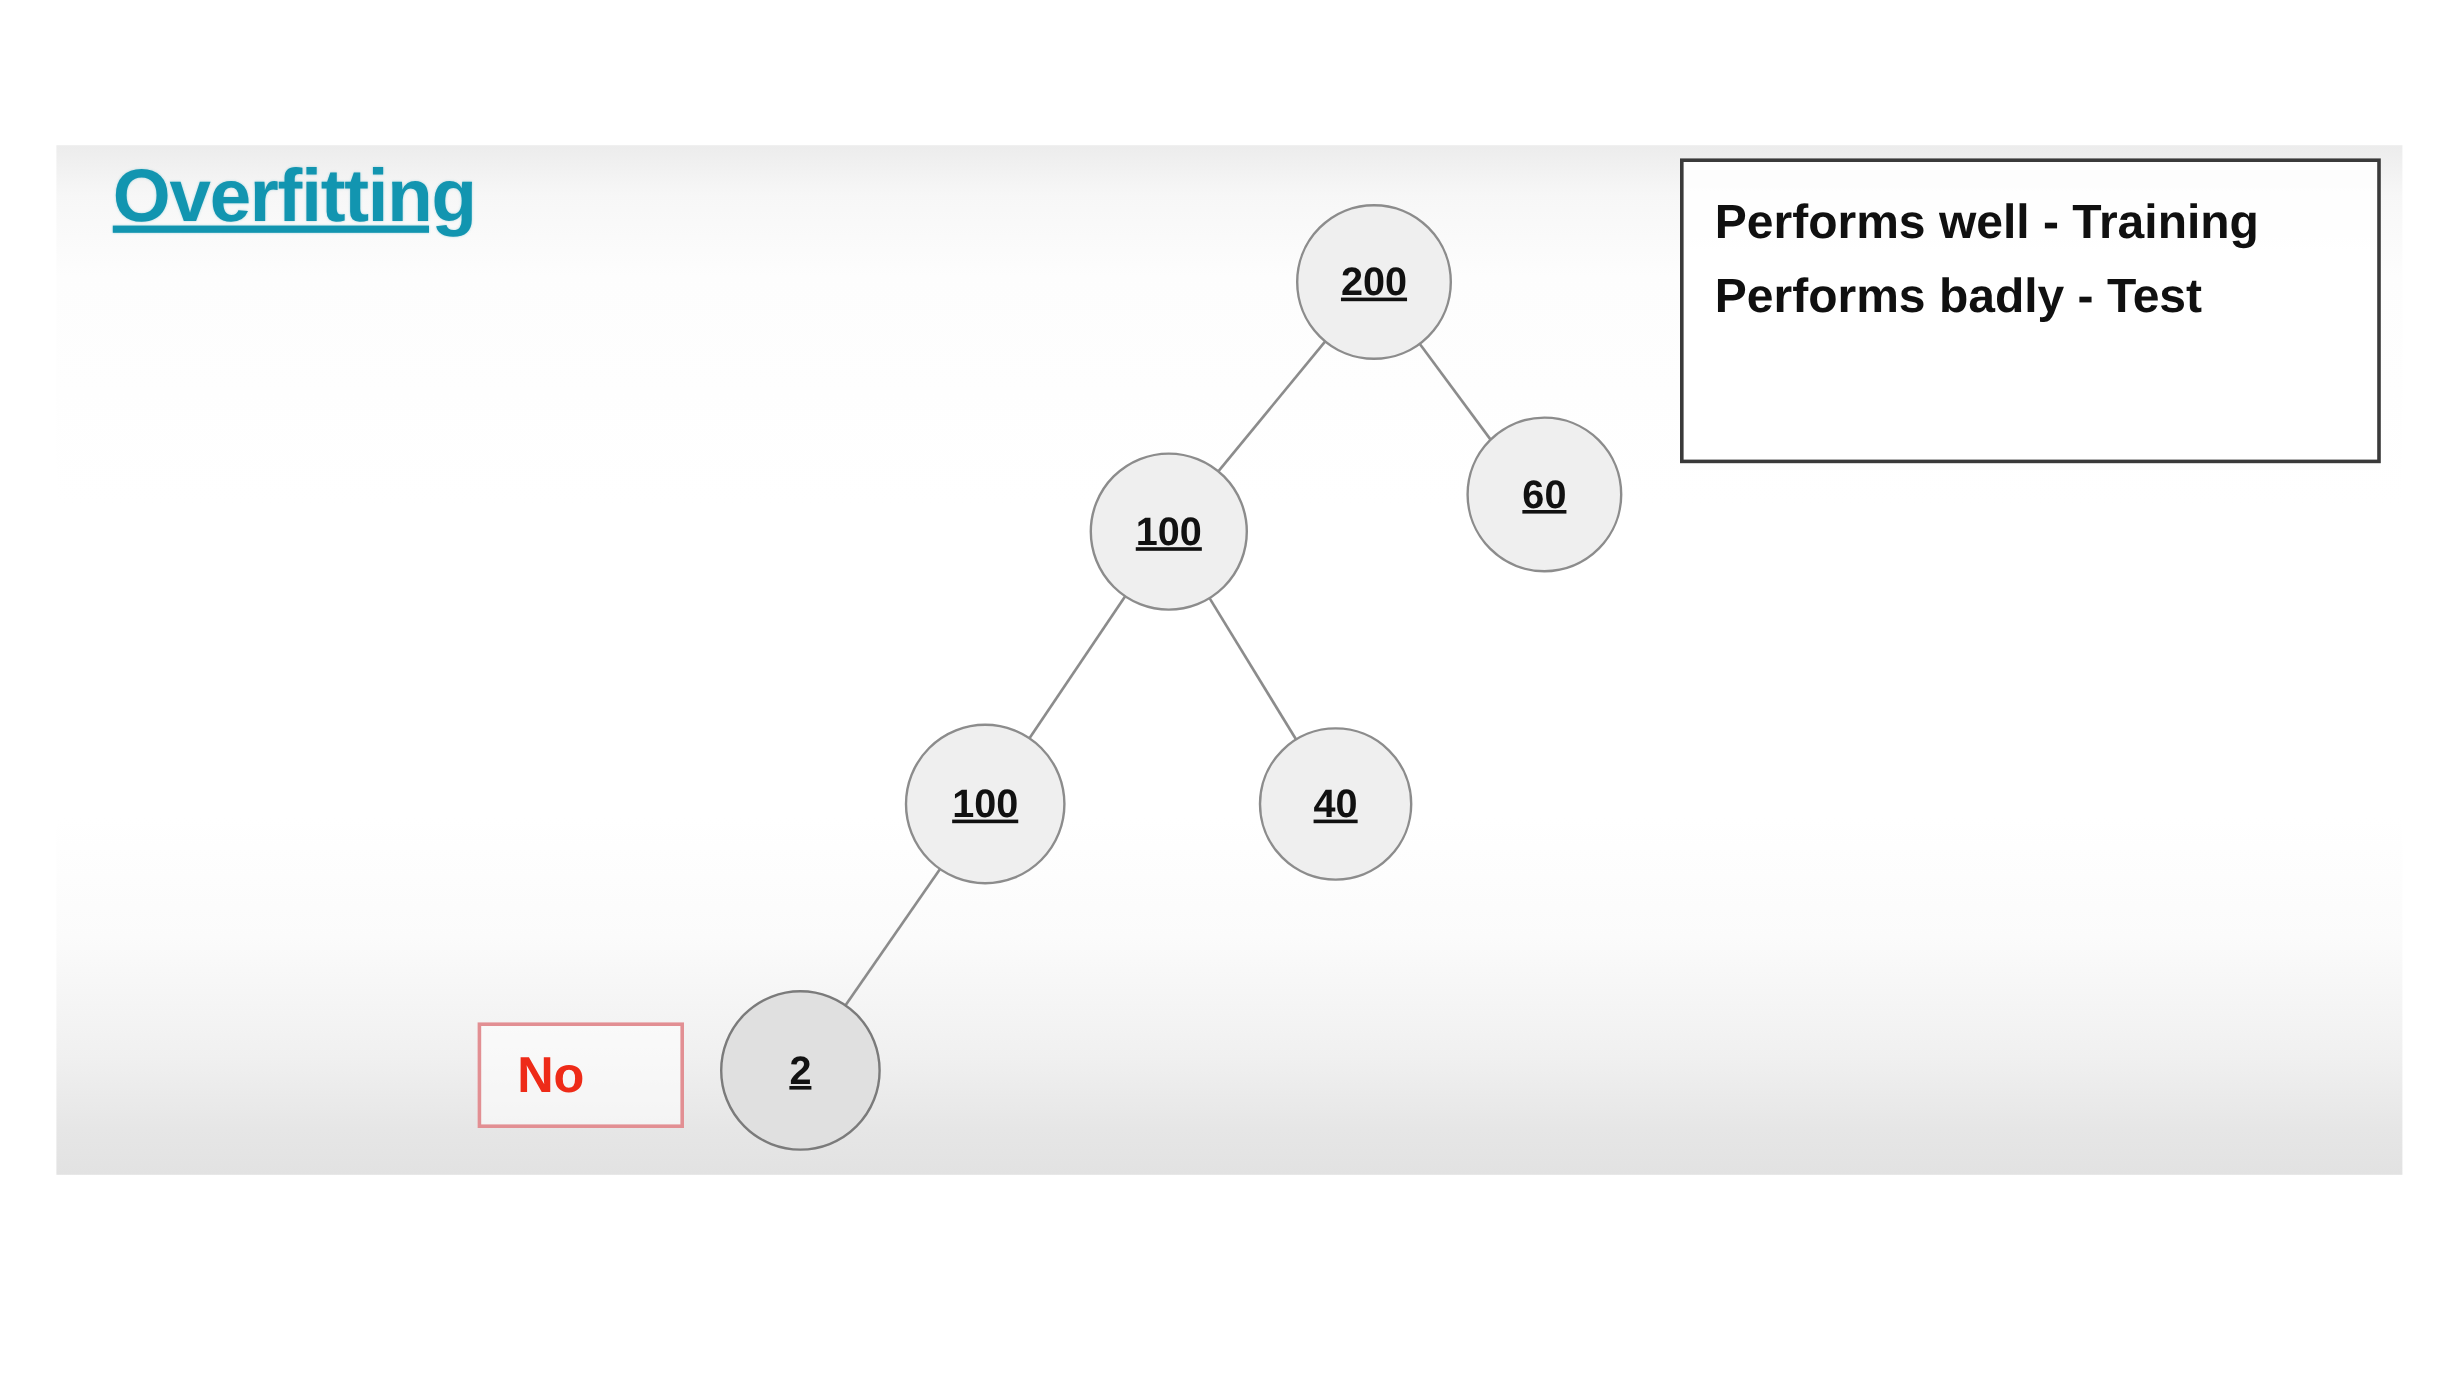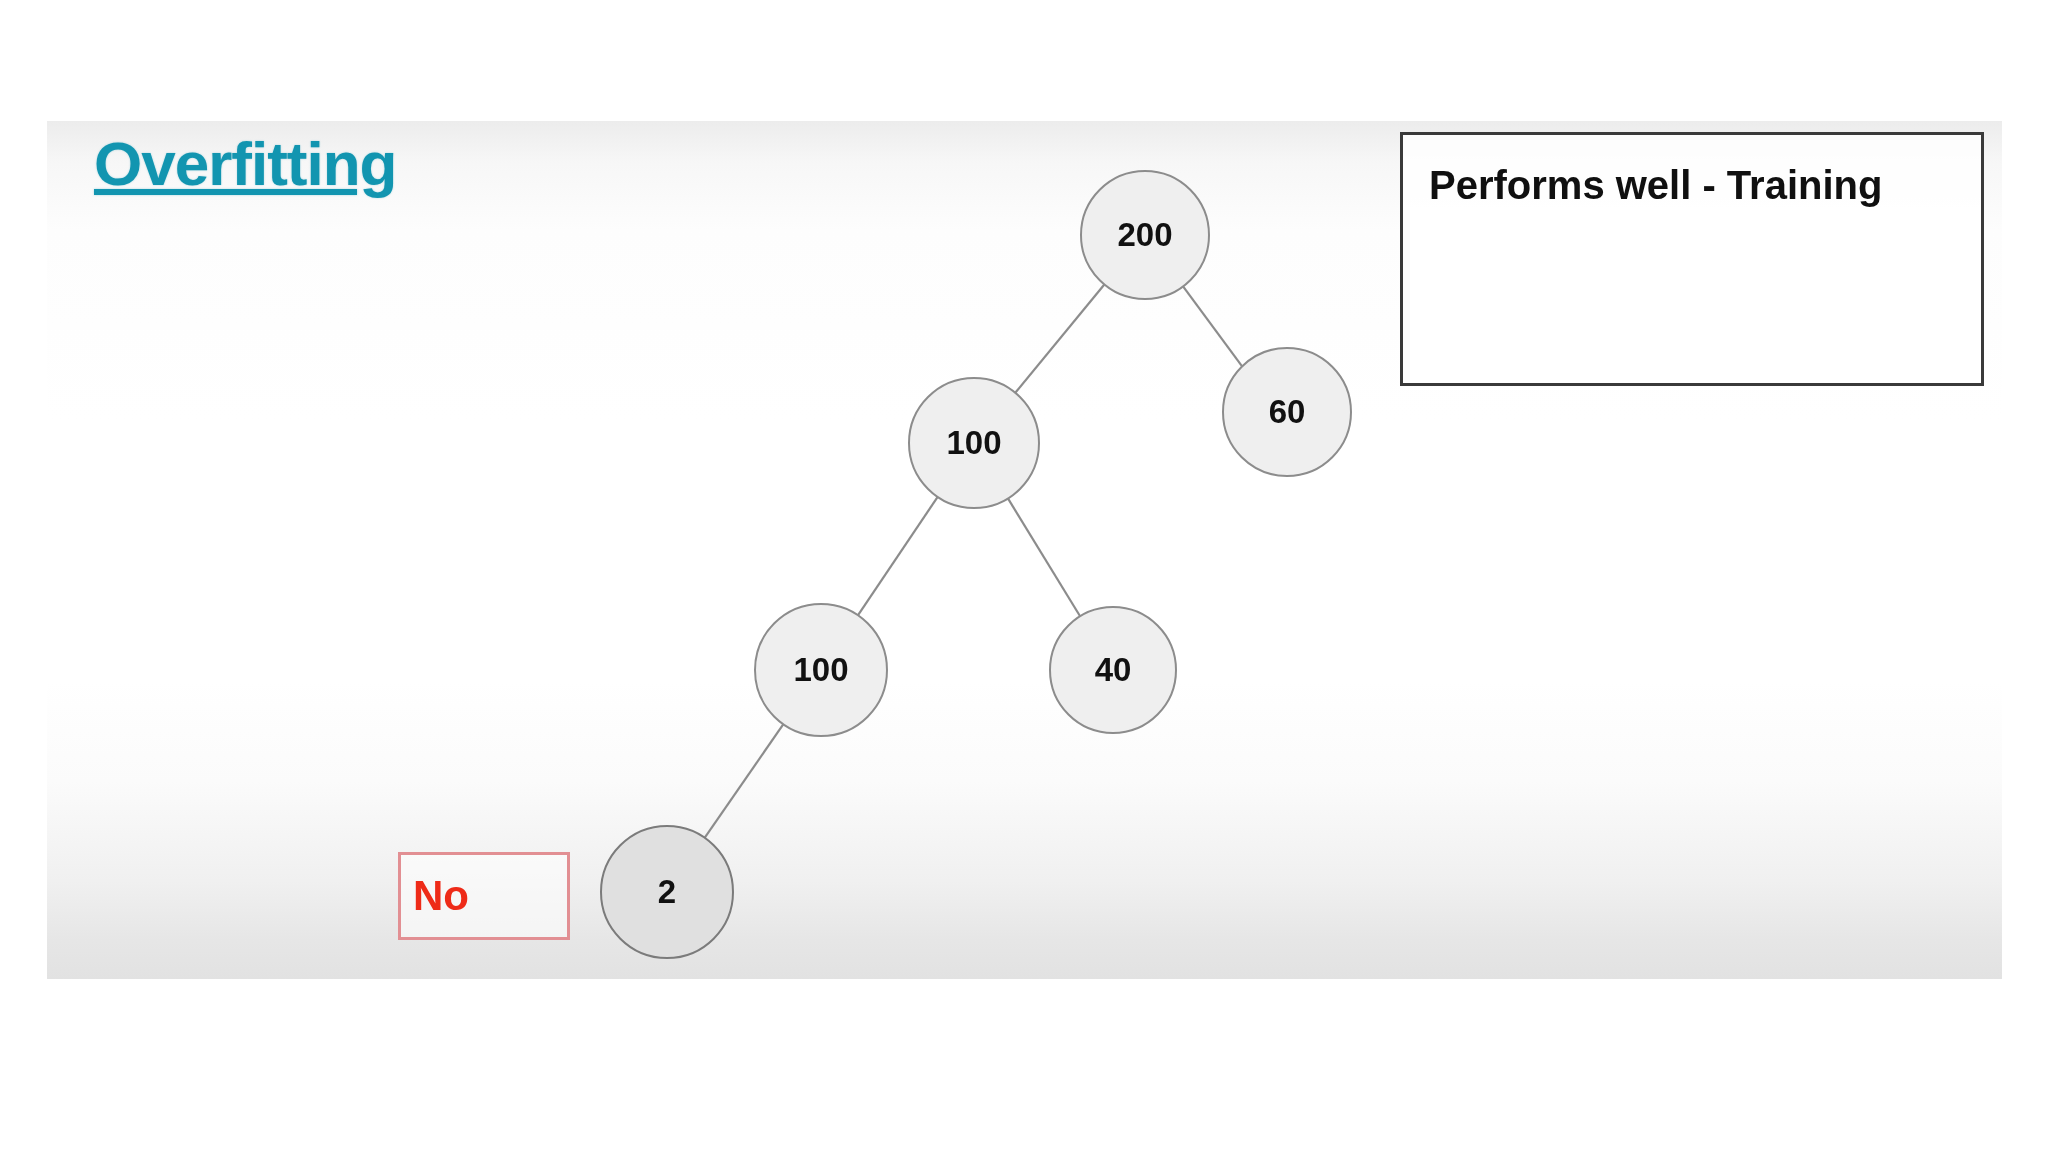--- a/index.html
+++ b/index.html
@@ -95,38 +95,39 @@
     box-sizing: border-box;
     border-radius: 50%;
     border: 2px solid #8c8c8c;
     background: #efefef;
     display: flex;
     align-items: center;
     justify-content: center;
     font-size: 33px;
     font-weight: bold;
     color: #111111;
+    text-decoration: underline;
   }
   .node.shade { background: #e0e0e0; border-color: #7b7b7b; }
 
   
   #no-box {
     position: absolute;
     left: 351px;
     top: 731px;
     width: 172px;
     height: 88px;
     border: 3px solid #e28f93;
     background: rgba(255,255,255,0.55);
     box-sizing: border-box;
     display: flex;
     align-items: center;
   }
   #no-box .no-text {
-    padding-left: 12px;
+    padding-left: 30px;
     font-size: 42px;
     font-weight: bold;
     color: #ee2b18;
     letter-spacing: 0px;
   }
 </style>
 </head>
 <body>
 
 <div id="page">
@@ -163,16 +164,17 @@
           <span>2</span>
         </div>
       </div>
 
     <div id="no-box">
       <span class="no-text">No</span>
     </div>
 
     <div id="callout">
       <div class="line line-1">Performs well - Training</div>
+      <div class="line line-2">Performs badly - Test</div>
     </div>
 
   </div>
 </div>
 
 </body></html>

